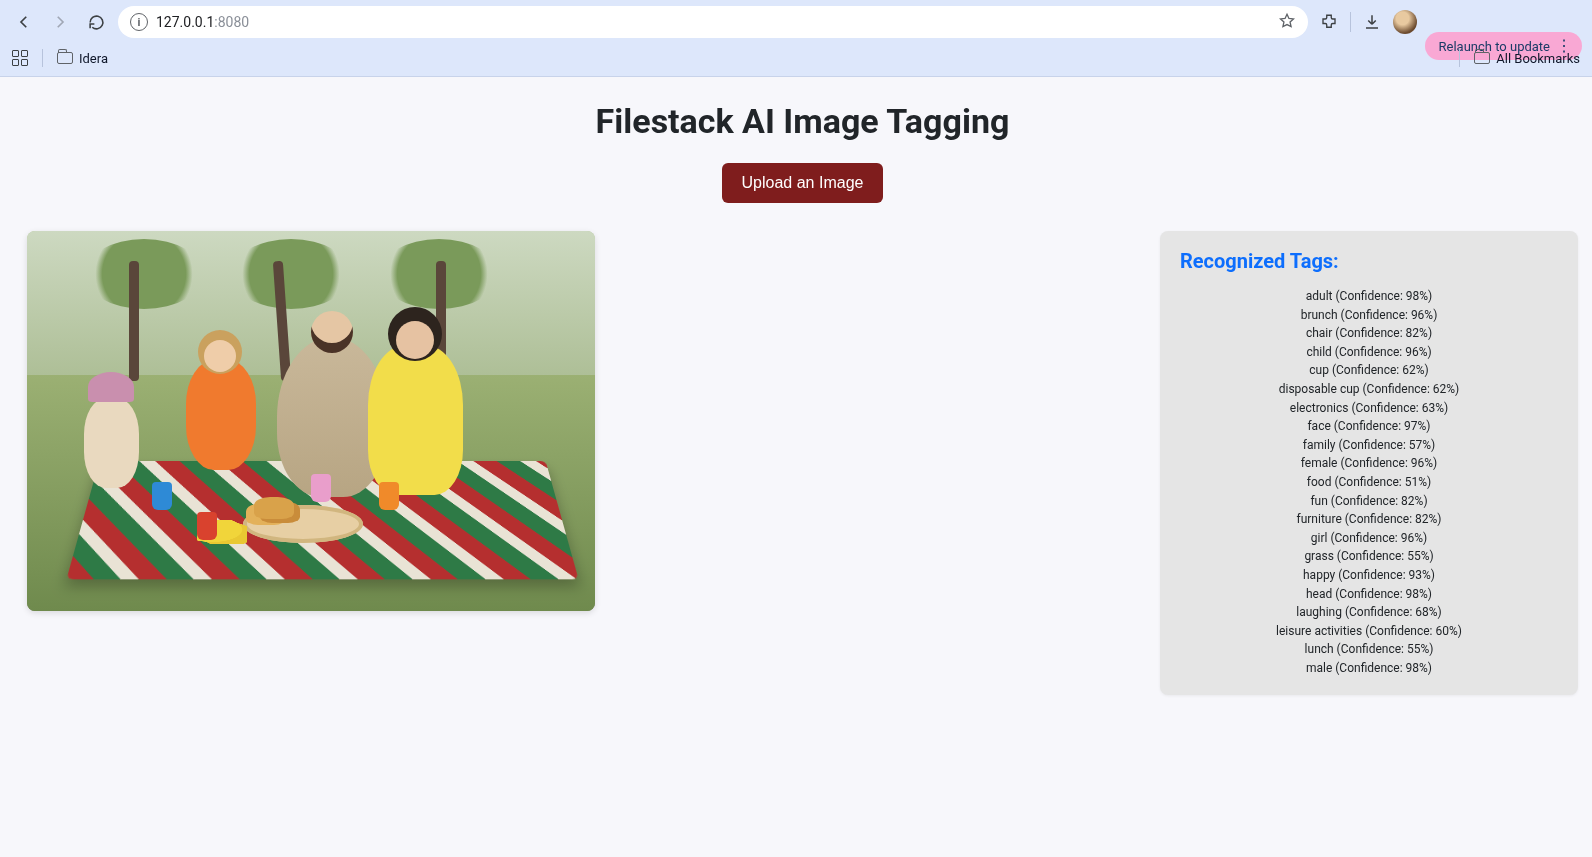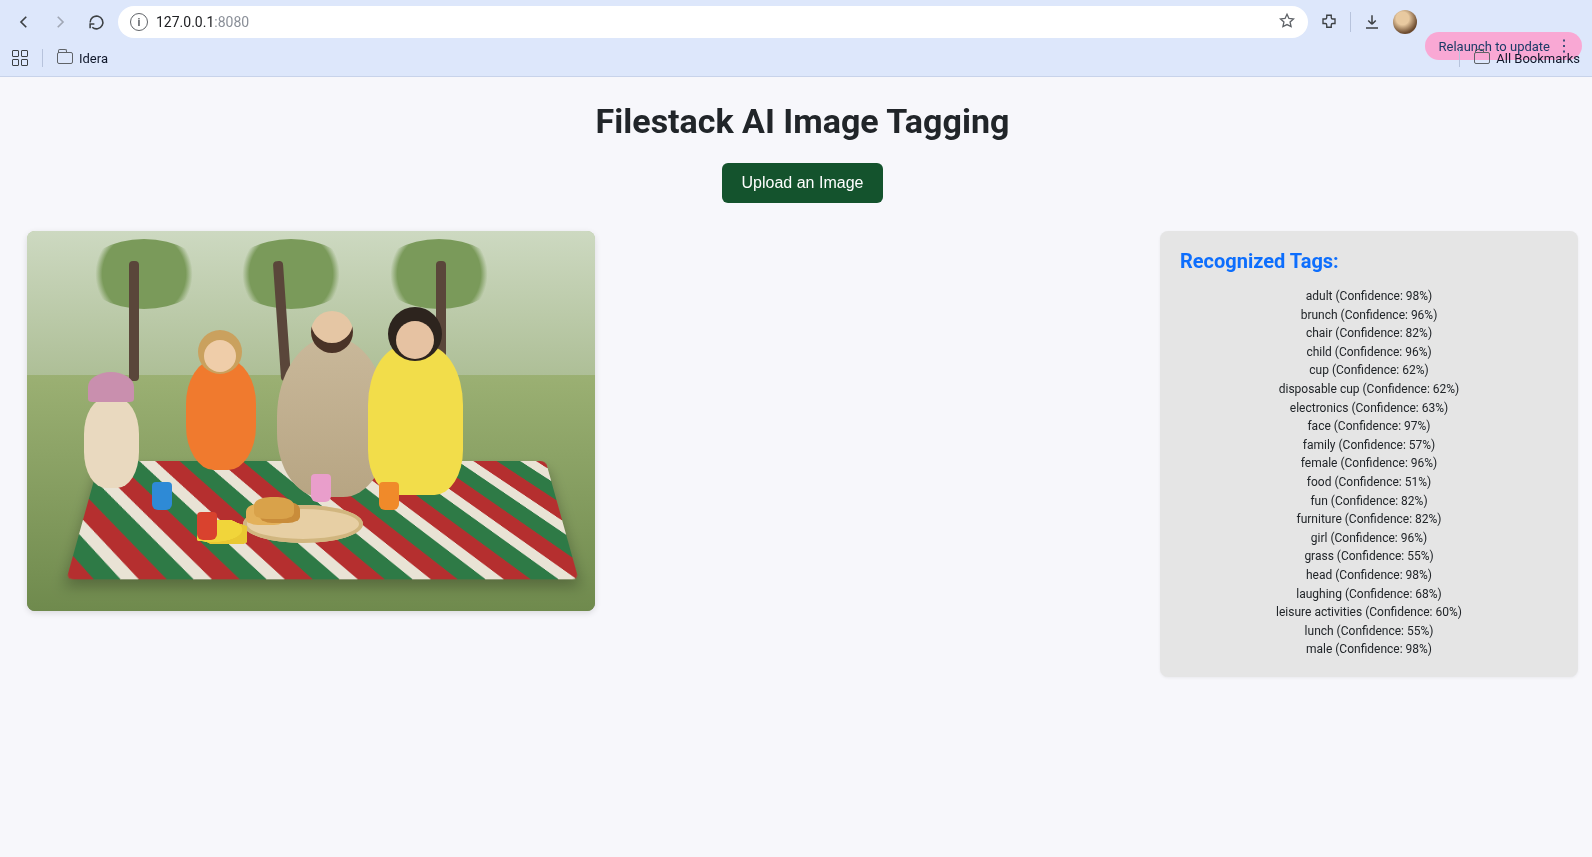--- a/index.html
+++ b/index.html
@@ -120,21 +120,21 @@
   }
   .page-title {
     text-align: center;
     font-size: 34px;
     font-weight: 700;
     color: #212529;
     margin-bottom: 22px;
   }
   .upload-row { text-align: center; margin-bottom: 28px; }
   .upload-btn {
-    background: #14532d;
+    background: #7f1d1d;
     color: #fff;
     border: none;
     border-radius: 6px;
     padding: 11px 20px;
     font-size: 16px;
     cursor: pointer;
   }
   .content-row {
     display: flex;
     align-items: flex-start;
@@ -313,20 +313,21 @@
           <div class="tag-line">disposable cup (Confidence: 62%)</div>
           <div class="tag-line">electronics (Confidence: 63%)</div>
           <div class="tag-line">face (Confidence: 97%)</div>
           <div class="tag-line">family (Confidence: 57%)</div>
           <div class="tag-line">female (Confidence: 96%)</div>
           <div class="tag-line">food (Confidence: 51%)</div>
           <div class="tag-line">fun (Confidence: 82%)</div>
           <div class="tag-line">furniture (Confidence: 82%)</div>
           <div class="tag-line">girl (Confidence: 96%)</div>
           <div class="tag-line">grass (Confidence: 55%)</div>
+          <div class="tag-line">happy (Confidence: 93%)</div>
           <div class="tag-line">head (Confidence: 98%)</div>
           <div class="tag-line">laughing (Confidence: 68%)</div>
           <div class="tag-line">leisure activities (Confidence: 60%)</div>
           <div class="tag-line">lunch (Confidence: 55%)</div>
           <div class="tag-line">male (Confidence: 98%)</div>
         </div>
     </div>
   </div>
 </div>
 

